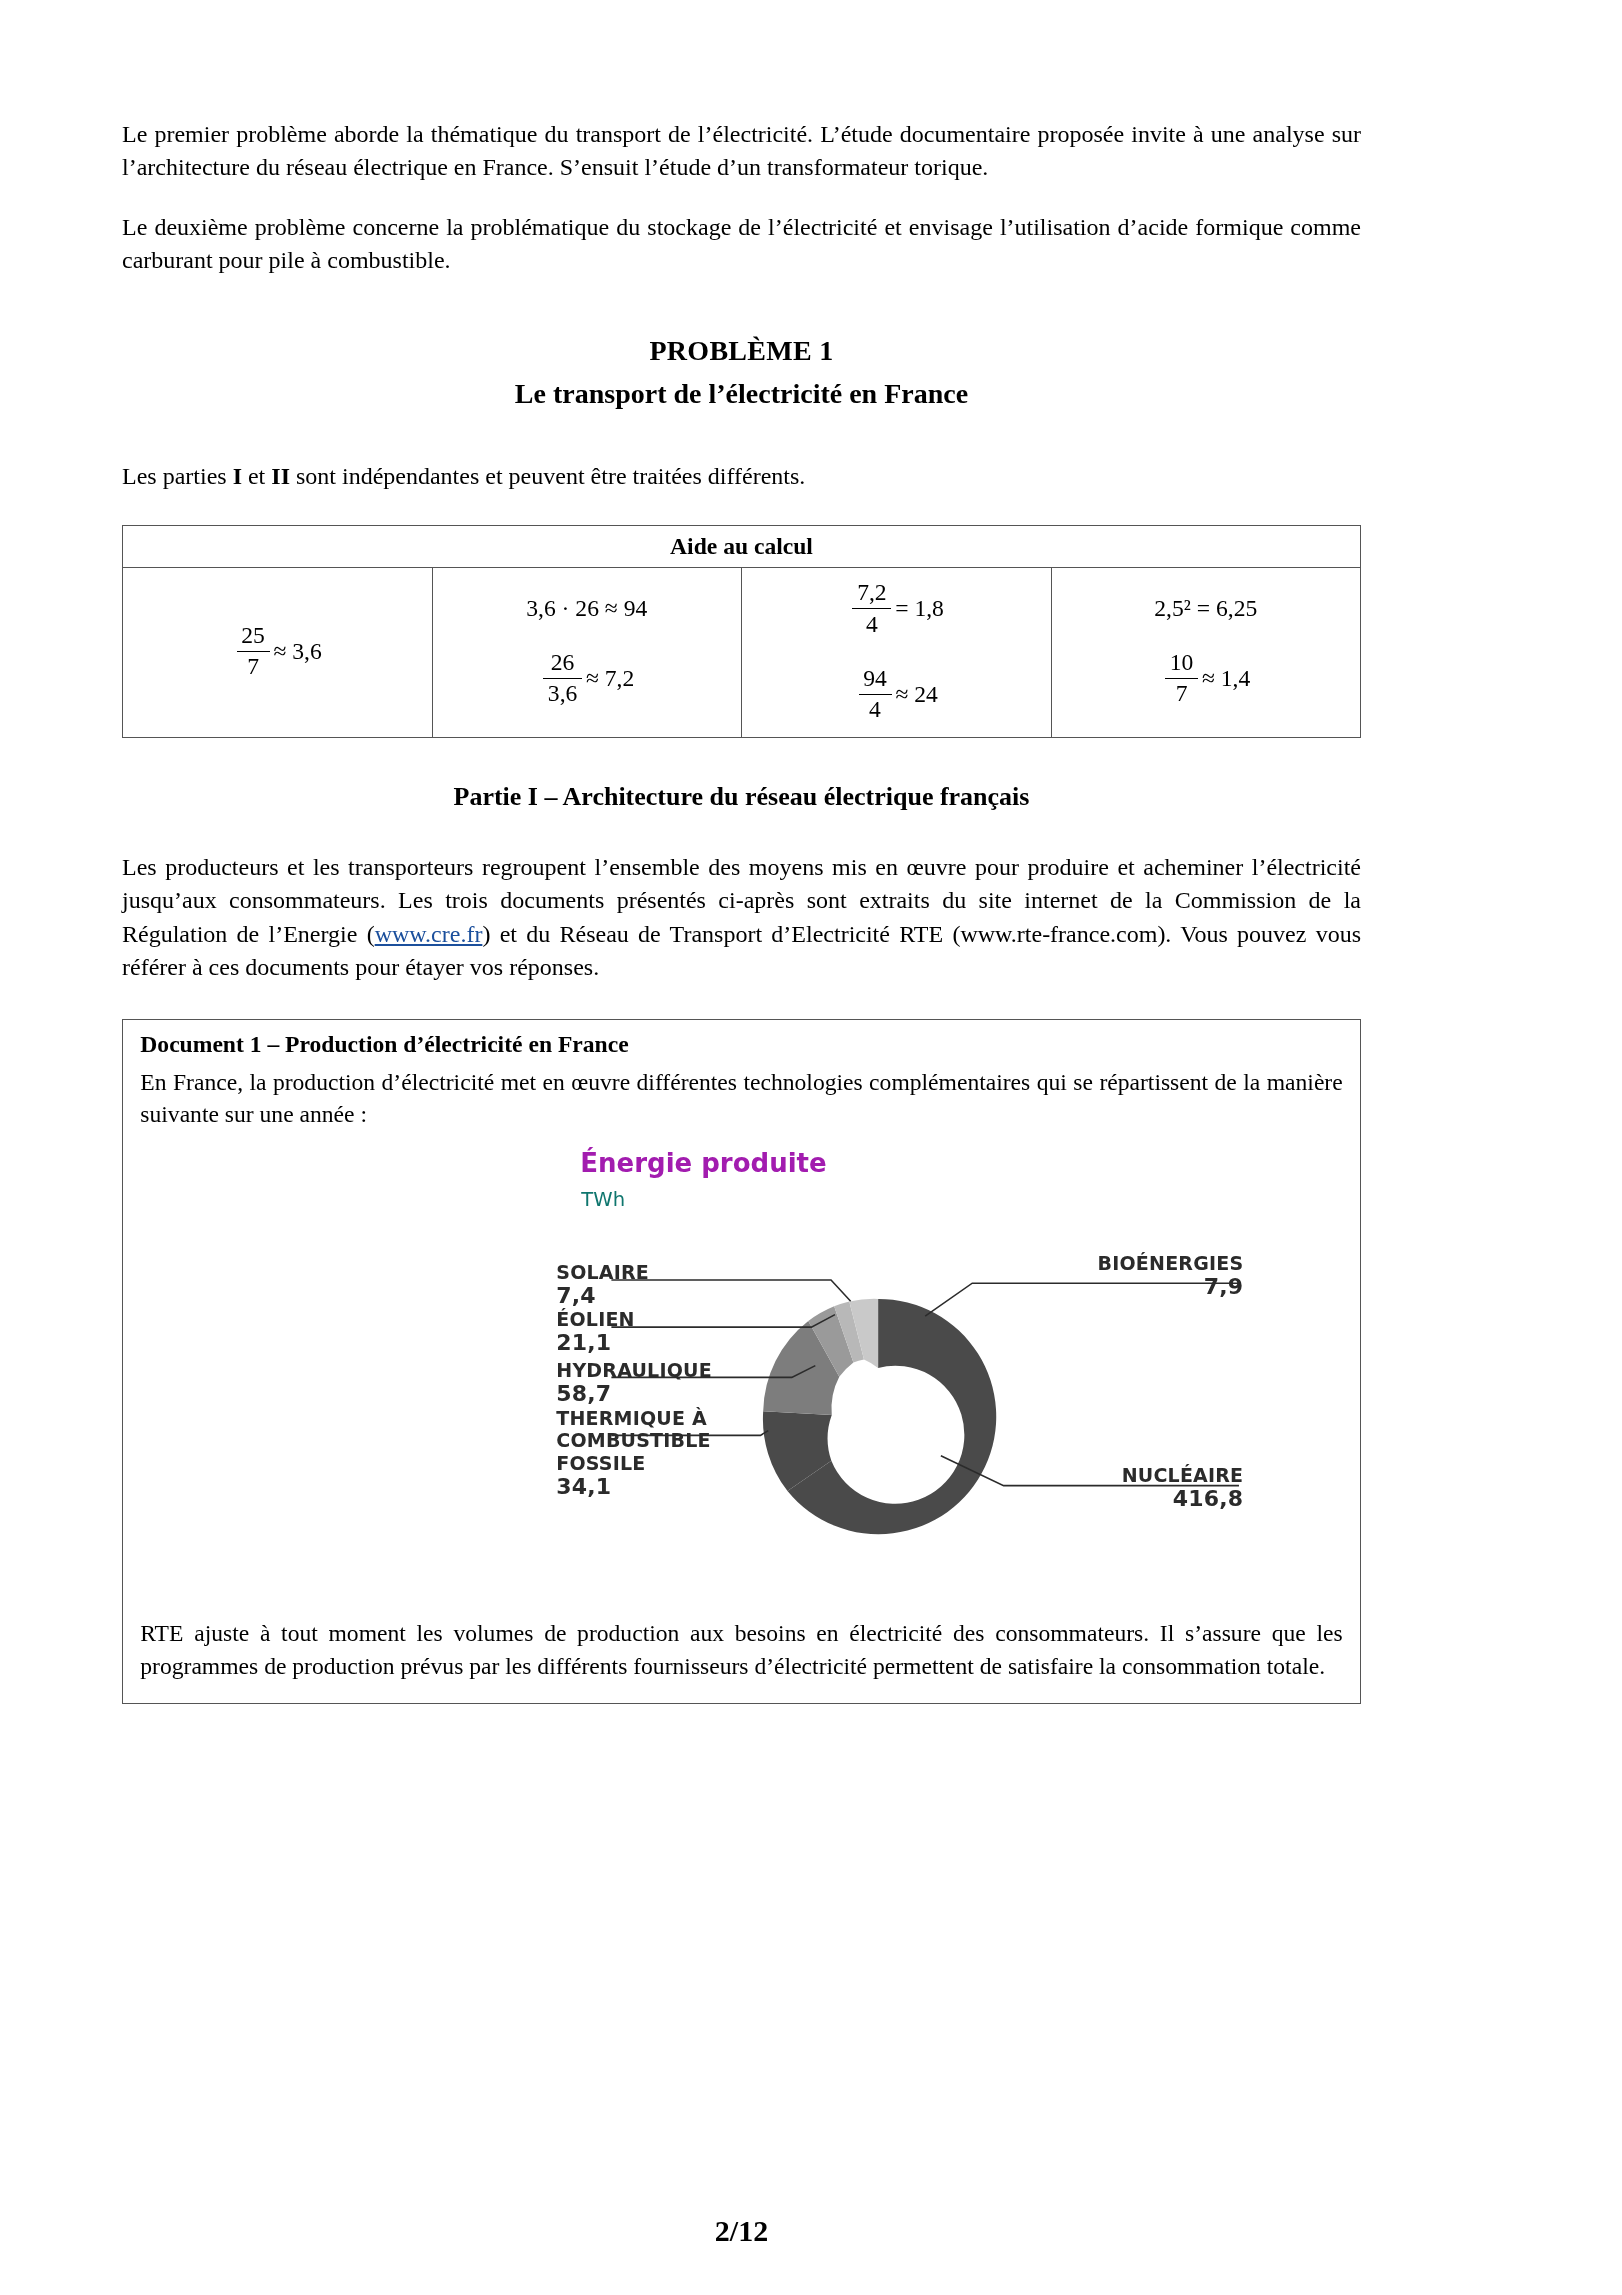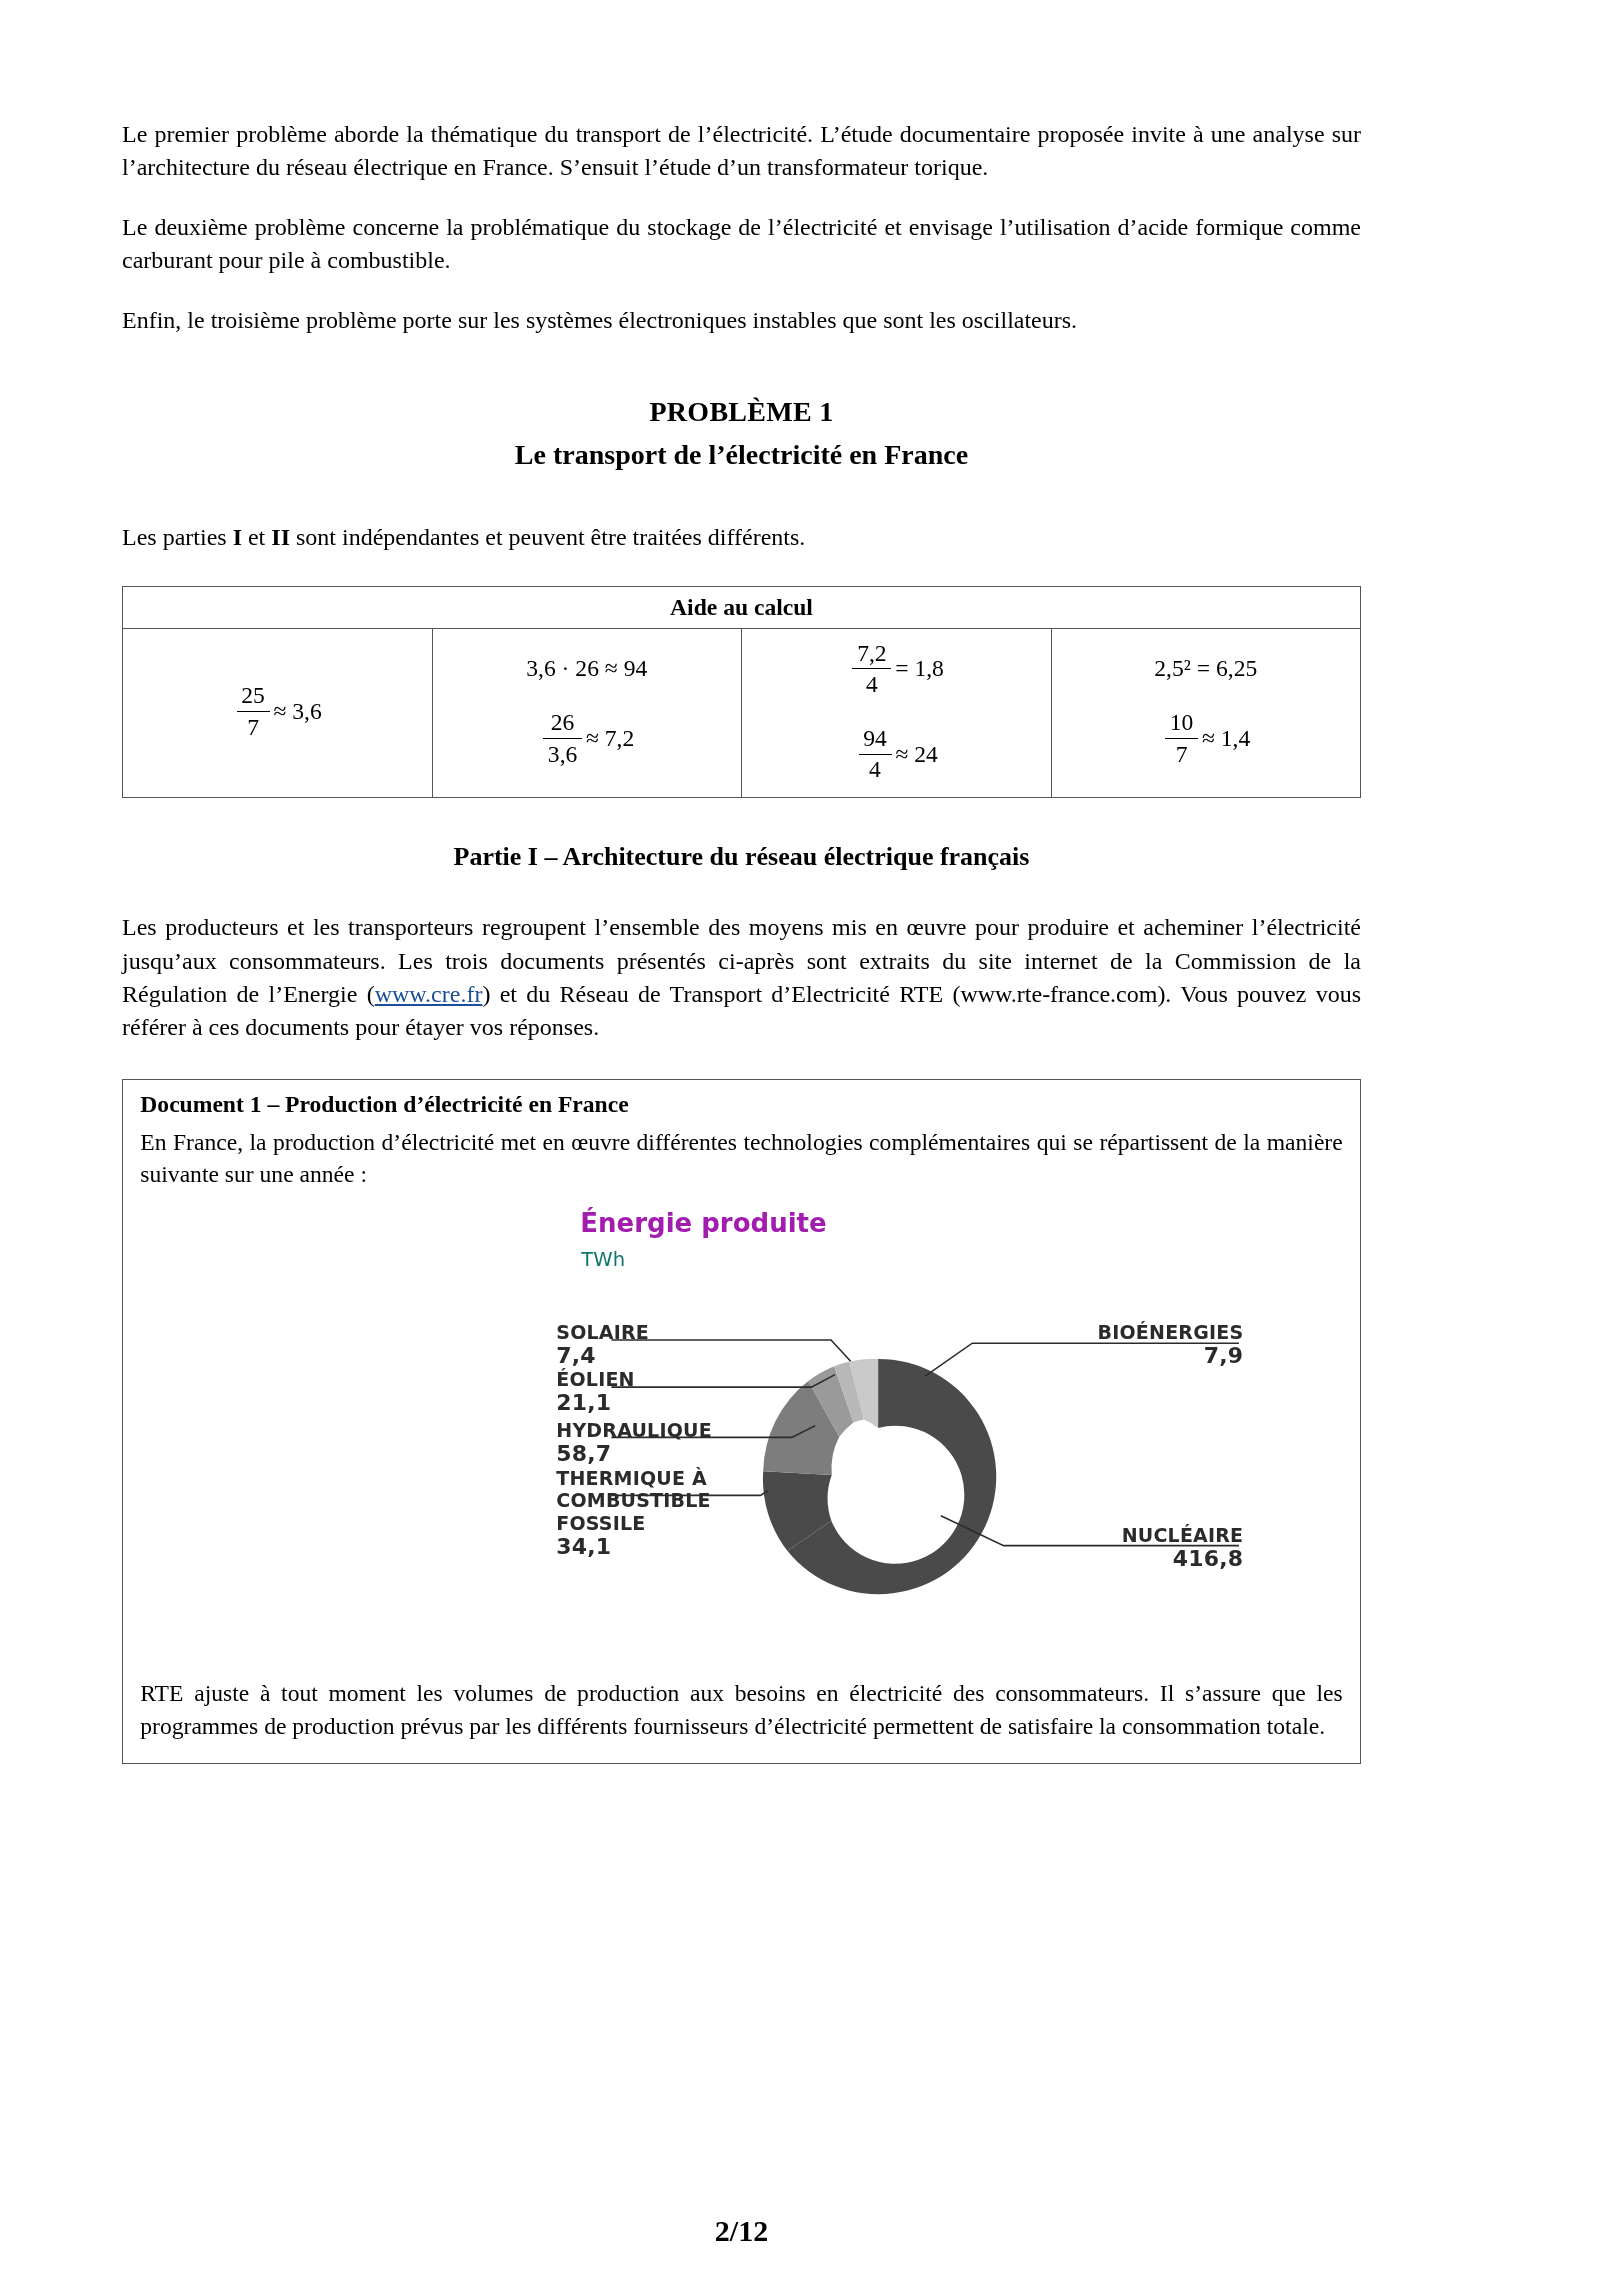--- a/index.html
+++ b/index.html
@@ -177,21 +177,20 @@
   }
   svg { display: block; }
 </style>
 </head>
 <body>
 
 <div class="page">
 
   <p class="body-text">Le premier problème aborde la thématique du transport de l’électricité. L’étude documentaire proposée invite à une analyse sur l’architecture du réseau électrique en France. S’ensuit l’étude d’un transformateur torique.</p>
   <p class="body-text">Le deuxième problème concerne la problématique du stockage de l’électricité et envisage l’utilisation d’acide formique comme carburant pour pile à combustible.</p>
-  <p class="body-text">Enfin, le troisième problème porte sur les systèmes électroniques instables que sont les oscillateurs.</p>
 
   <div class="title-block">
     <div class="title-main">PROBLÈME 1</div>
     <div class="title-sub">Le transport de l’électricité en France</div>
   </div>
 
   <div class="parties-line">
     <span>Les parties </span><b>I</b><span> et </span><b>II</b><span> sont indépendantes et peuvent être traitées différents.</span>
   </div>
 
@@ -335,21 +334,21 @@
       <div class="lbl" style="left:416px; top:217px;">
         <span>HYDRAULIQUE</span>
         <span class="val">58,7</span>
       </div>
       <div class="lbl" style="left:416px; top:265px;">
         <span>THERMIQUE À</span><br>
         <span>COMBUSTIBLE</span><br>
         <span>FOSSILE</span>
         <span class="val">34,1</span>
       </div>
-      <div class="lbl right" style="left:887px; width:216px; top:119px;">
+      <div class="lbl right" style="left:887px; width:216px; top:110px;">
         <span>BIOÉNERGIES</span>
         <span class="val">7,9</span>
       </div>
       <div class="lbl right" style="left:887px; width:216px; top:322px;">
         <span>NUCLÉAIRE</span>
         <span class="val">416,8</span>
       </div>
     </div>
 
     <p class="doc-text">RTE ajuste à tout moment les volumes de production aux besoins en électricité des consommateurs. Il s’assure que les programmes de production prévus par les différents fournisseurs d’électricité permettent de satisfaire la consommation totale.</p>

